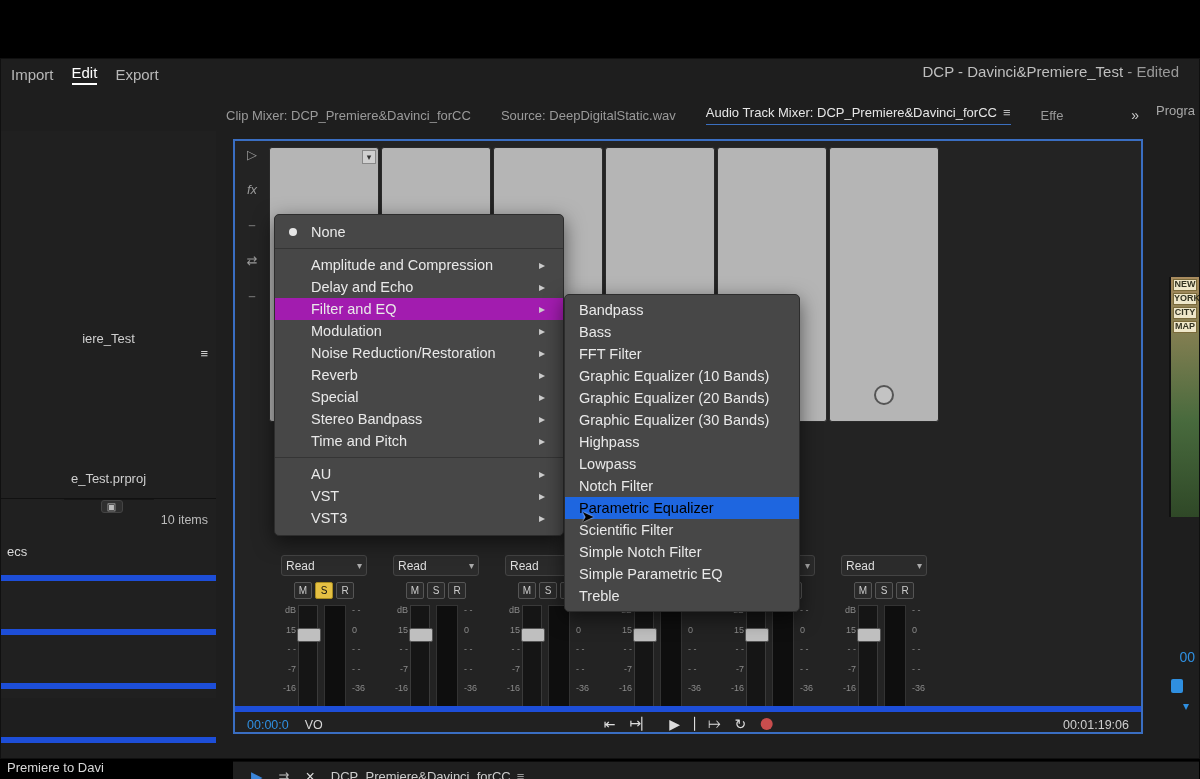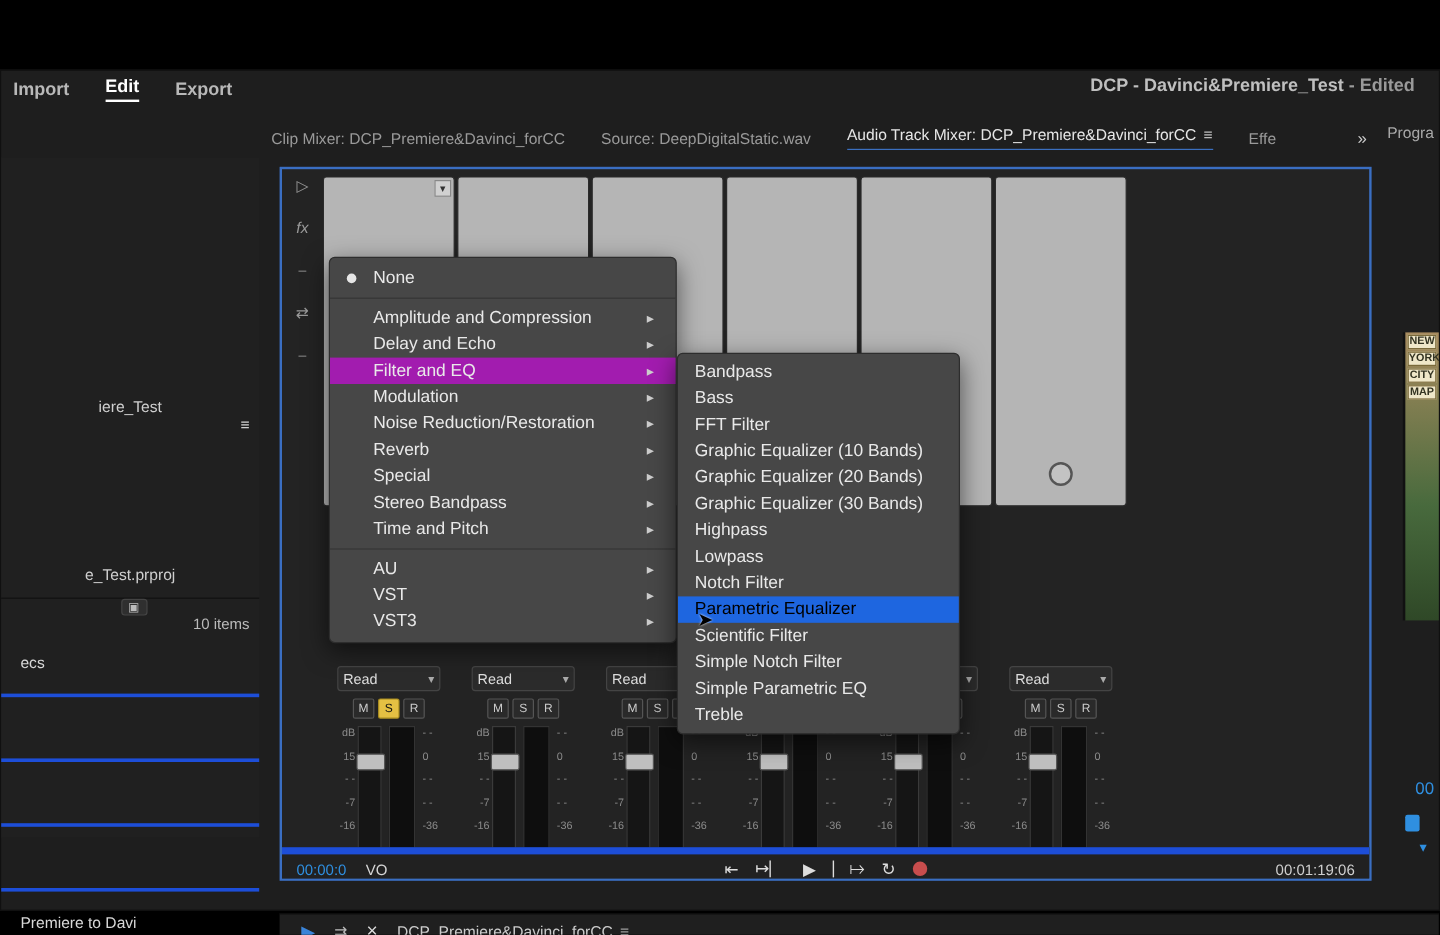--- a/index.html
+++ b/index.html
@@ -1,41 +1,41 @@
 <!DOCTYPE html>
 <html><head>
 <meta charset="utf-8">
 <style>
   * { box-sizing: border-box; margin: 0; padding: 0; font-family: -apple-system, "Segoe UI", Arial, sans-serif; }
   html, body { width: 1200px; height: 779px; background: #000; overflow: hidden; color: #ccc; }
   .app { position: relative; width: 1200px; height: 779px; background:#000; }
   .content { position: absolute; top:58px; left:0; right:0; bottom:20px; background:#1e1e1e; border: 1px solid #101010;}
   
-  .top-tabs { position:absolute; top:0; left:0; right:0; height:30px; display:flex; align-items:center; padding:0 10px; gap:30px; font-size:15px; color:#b8b8b8;font-weight:bold;}
+  .top-tabs { position:absolute; top:0; left:0; right:0; height:30px; display:flex; align-items:center; padding:0 10px; gap:18px; font-size:15px; color:#b8b8b8;}
   .top-tabs .tab { cursor:default; }
   .top-tabs .tab.active { color:#fff; border-bottom:2px solid #fff; padding-bottom:2px;}
   .proj-title { position:absolute; right:20px; top:4px; font-size:15px; color:#bfbfbf;}
   .proj-title .edited { color:#9a9a9a; }
   
   .panel-tabs { position:absolute; top:42px; left:225px; right:60px; height:28px; display:flex; align-items:center; gap:30px; font-size:13px; color:#9a9a9a;}
   .panel-tabs .ptab { white-space:nowrap; }
   .panel-tabs .ptab.active { color:#e6e6e6; border-bottom:1px solid #3b6fbf; padding-bottom:4px;}
   .panel-tabs .ptab.active .mnu { color:#bbb; margin-left:6px;}
   .panel-tabs .chev { margin-left:auto; color:#ccc; font-size:14px;}
   .prog { position:absolute; right:4px; top:44px; font-size:13px; color:#a8a8a8;}
   
   .left-panel { position:absolute; left:0; top:72px; width:215px; bottom:60px; background:#202020;}
   .lp-row { display:flex; align-items:center; height:28px; padding:0 8px; font-size:13px; color:#cfcfcf;flex-direction:column;}
   .lp-hdr { position:absolute; top:200px; left:0; right:0; }
   .lp-hdr2 { position:absolute; top:340px; left:0; right:0; }
   .lp-search { width:90px; height:22px; background:#161616; border-radius:4px; }
   .lp-icon { width:22px; height:20px; background:#2f2f2f; border:1px solid #444; border-radius:3px; margin-left:6px; display:flex;align-items:center;justify-content:center;font-size:10px;color:#bbb;}
   .lp-items { margin-left:auto; font-size:12.5px; color:#bbb;}
   .lp-colhdr { display:flex; align-items:center; height:28px; background:#262626; border-top:1px solid #111; border-bottom:1px solid #111; justify-content:flex-end; padding-right:12px; gap:8px; font-size:13px; color:#d5d5d5;}
-  .lp-entry { height:54px; display:flex; align-items:center; font-size:13px; padding:0 16px; color:#d8d8d8; border-bottom:3px solid #1d4ed8;}
+  .lp-entry { height:54px; display:flex; align-items:center; font-size:13px; padding:0 6px; color:#d8d8d8; border-bottom:6px solid #1d4ed8;}
   
   .mixer { position:absolute; left:232px; top:80px; width:910px; height:595px; border:2px solid #3a6ec2; background:#232323;}
   .mixer-toolcol { position:absolute; left:6px; top:6px; width:22px; display:flex; flex-direction:column; gap:20px; align-items:center; color:#999;}
   .mixer-toolcol span { font-size:13px; }
   .channels { position:absolute; left:34px; top:6px; right:10px; height:280px; display:flex; gap:2px;}
   .channel { width:110px; height:275px; background:#b5b5b5; border:1px solid #2a2a2a; border-radius:3px; position:relative;}
   .channel .knob { position:absolute; bottom:16px; left:50%; transform:translateX(-50%); width:20px; height:20px; border:2px solid #555; border-radius:50%; background:#c3c3c3;}
   .channel .drop { position:absolute; top:2px; right:2px; width:14px; height:14px; background:#d0d0d0; border:1px solid #888; font-size:9px; line-height:12px; text-align:center; color:#333;}
   .lower-strip { position:absolute; left:34px; top:414px; right:10px; height:210px; display:flex; gap:2px;}
   .strip { width:110px; display:flex; flex-direction:column; align-items:center; gap:6px;}

